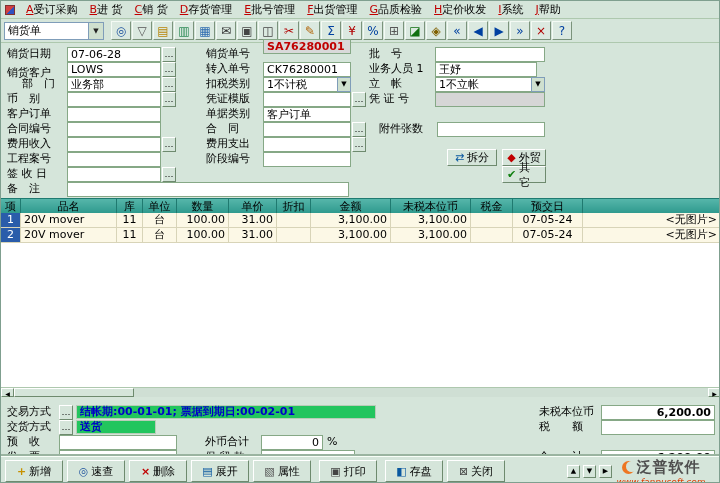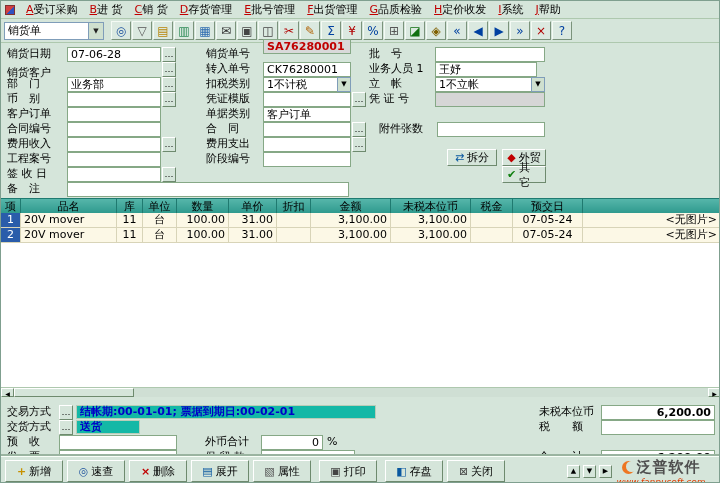--- a/index.html
+++ b/index.html
@@ -39,21 +39,21 @@
   .ar { text-align:right; } .ac { text-align:center; }
   .w0{width:20px}.w1{width:96px}.w2{width:26px}.w3{width:34px}.w4{width:52px}.w5{width:48px}
   .w6{width:34px}.w7{width:80px}.w8{width:80px}.w9{width:42px}.w10{width:70px}.w11{width:138px}
 
   
   .hscroll { position:absolute; top:386px; left:0; width:720px; height:10px; background:#cfdfd4; border-top:1px solid #aec8ae; display:flex; }
   .sarrow { width:13px; height:9px; font-size:6px; line-height:9px; text-align:center; background:#d5e5da; border:1px solid; border-color:#fff #6e8a6e #6e8a6e #fff; cursor:pointer; }
   .sthumb { width:120px; height:9px; background:#d5e5da; border:1px solid; border-color:#fff #6e8a6e #6e8a6e #fff; cursor:grab; }
   .strack { flex:1; }
 
-  .strip { position:absolute; height:14px; background:#14b8a6; border:1px solid #b8ccb8; color:#0000c8; font-weight:bold; padding:0 3px; line-height:12px; white-space:nowrap; }
+  .strip { position:absolute; height:14px; background:#22c55e; border:1px solid #b8ccb8; color:#0000c8; font-weight:bold; padding:0 3px; line-height:12px; white-space:nowrap; }
 
   
   .bottombar { position:absolute; top:455px; left:0; right:0; height:28px; background:#d5e5da; border-top:1px solid #f8fff8; box-shadow:0 -2px 0 #9ab4a0; }
   .bbtn { position:absolute; top:3px; height:22px; width:58px; background:#d5e5da; border:1px solid; border-color:#fff #6e8a6e #6e8a6e #fff; display:flex; align-items:center; justify-content:center; gap:3px; cursor:pointer; }
   .spin { position:absolute; top:8px; width:13px; height:13px; font-size:7px; line-height:11px; text-align:center; background:#d5e5da; border:1px solid; border-color:#fff #6e8a6e #6e8a6e #fff; cursor:pointer; }
   .brand { position:absolute; right:2px; top:457px; width:112px; text-align:center; }
   .brand-name { font-size:15px; font-weight:bold; color:#4f4f4f; letter-spacing:1px; display:inline-block; vertical-align:middle; }
   .crescent { display:inline-block; width:13px; height:13px; border-radius:50%; background:#ee7622; position:relative; vertical-align:middle; margin-right:2px; }
   .crescent::after { content:""; position:absolute; left:4px; top:0; width:11px; height:11px; border-radius:50%; background:#d5e5da; }
   .brand-url { font-size:9px; color:#e03c00; font-style:italic; }
@@ -104,23 +104,24 @@
     <span class="ticon" style="color:#0040a0">»</span>
     <span class="ticon" style="color:#b00000">×</span>
     <span class="ticon" style="color:#0040a0">?</span>
   </div>
 
   <span class="lbl" style="left:6px;top:46px">销货日期</span>
   <div class="fld" style="left:66px;top:46px;width:94px">07-06-28</div>
   <div class="ell" style="left:161px;top:46px">…</div>
 
   <span class="lbl" style="left:6px;top:65px">销货客户</span>
+  <div class="fld" style="left:66px;top:61px;width:94px">LOWS</div>
   <div class="ell" style="left:161px;top:61px">…</div>
 
-  <span class="lbl" style="left:6px;top:76px">部　门</span>
+  <span class="lbl" style="left:21px;top:76px">部　门</span>
   <div class="fld" style="left:66px;top:76px;width:94px">业务部</div>
   <div class="ell" style="left:161px;top:76px">…</div>
 
   <span class="lbl" style="left:6px;top:91px">币　别</span>
   <div class="fld" style="left:66px;top:91px;width:94px"></div>
   <div class="ell" style="left:161px;top:91px">…</div>
 
   <span class="lbl" style="left:6px;top:106px">客户订单</span>
   <div class="fld" style="left:66px;top:106px;width:94px"></div>
 
@@ -249,21 +250,21 @@
     <div class="strack"></div>
     <div class="sarrow">▶</div>
   </div>
 
   <span class="lbl" style="left:6px;top:404px">交易方式</span>
   <div class="ell" style="left:58px;top:404px">…</div>
   <div class="strip" style="left:75px;top:404px;width:300px">结帐期:00-01-01; 票据到期日:00-02-01</div>
 
   <span class="lbl" style="left:6px;top:419px">交货方式</span>
   <div class="ell" style="left:58px;top:419px">…</div>
-  <div class="strip" style="left:75px;top:419px;width:64px">送货</div>
+  <div class="strip" style="left:75px;top:419px;width:80px">送货</div>
 
   <span class="lbl" style="left:6px;top:434px">预　收</span>
   <div class="fld" style="left:58px;top:434px;width:118px"></div>
 
   <span class="lbl" style="left:6px;top:449px">发　票</span>
   <div class="fld" style="left:58px;top:449px;width:118px"></div>
 
   <span class="lbl" style="left:204px;top:434px">外币合计</span>
   <div class="fld ar" style="left:260px;top:434px;width:62px">0</div>
   <span class="lbl" style="left:326px;top:434px">%</span>

